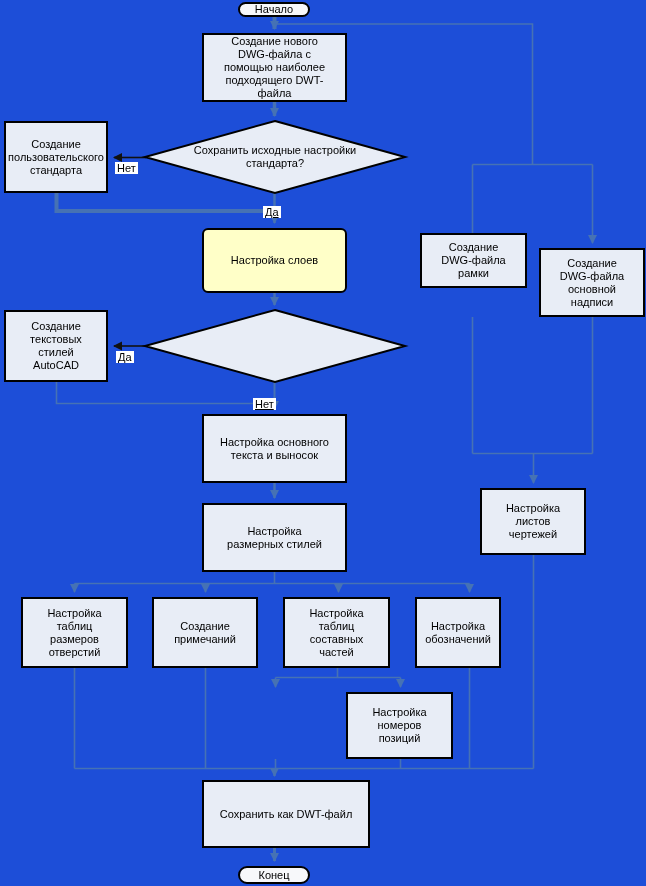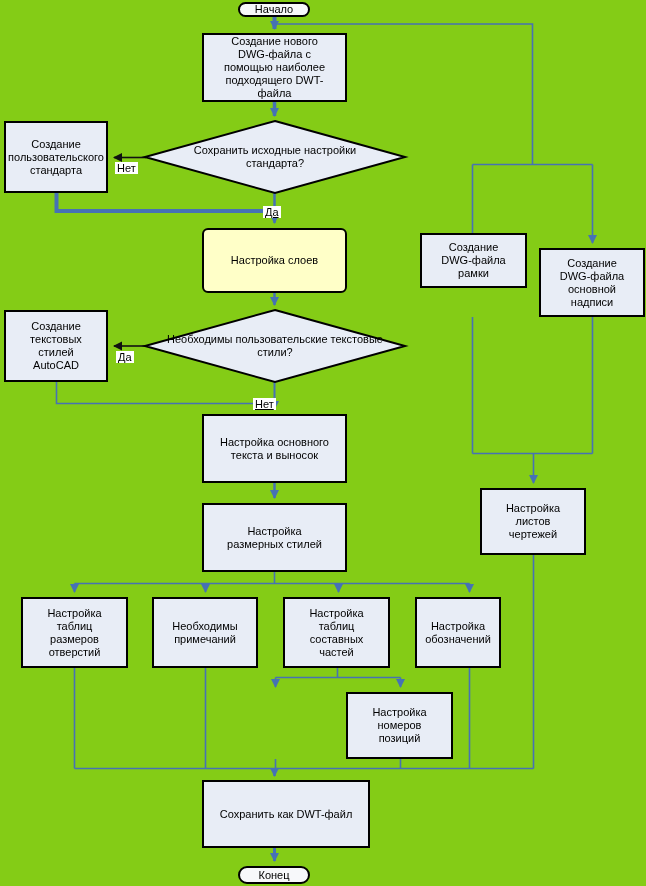--- a/index.html
+++ b/index.html
@@ -1,17 +1,17 @@
 <!DOCTYPE html>
 <html><head>
 <meta charset="utf-8">
 <style>
   html,body{margin:0;padding:0;background:#fff;}
   .canvas{
-    position:relative;width:646px;height:886px;background:#84cc16;overflow:hidden;
+    position:relative;width:646px;height:886px;background:#1d4ed8;overflow:hidden;
     font-family:"Liberation Sans", sans-serif;color:#000;
   }
   .layer{position:absolute;left:0;top:0;}
   .node{
     position:absolute;box-sizing:border-box;background:#e8edf6;border:2px solid #000;
     display:flex;align-items:center;justify-content:center;text-align:center;
     font-size:11px;line-height:13px;padding:2px 16px;overflow-wrap:break-word;
   }
   .node.highlight{background:#ffffc8;border-radius:6px;}
   .terminator{
@@ -91,33 +91,32 @@
   <div class="terminator" style="left:238px;top:866px;width:72px;height:18px">Конец</div>
 
   <div class="node" style="left:202px;top:33px;width:145px;height:69px">Создание нового DWG-файла с помощью наиболее подходящего DWT-файла</div>
   <div class="node" style="left:4px;top:121px;width:104px;height:72px">Создание пользовательского стандарта</div>
   <div class="node highlight" style="left:202px;top:228px;width:145px;height:65px">Настройка слоев</div>
   <div class="node" style="left:4px;top:310px;width:104px;height:72px">Создание текстовых стилей AutoCAD</div>
   <div class="node" style="left:202px;top:414px;width:145px;height:69px">Настройка основного текста и выносок</div>
   <div class="node" style="left:202px;top:503px;width:145px;height:69px">Настройка размерных стилей</div>
 
   <div class="node" style="left:21px;top:597px;width:107px;height:71px">Настройка таблиц размеров отверстий</div>
-  <div class="node" style="left:152px;top:597px;width:106px;height:71px">Необходимы примечаний</div>
+  <div class="node" style="left:152px;top:597px;width:106px;height:71px">Создание примечаний</div>
   <div class="node" style="left:283px;top:597px;width:107px;height:71px">Настройка таблиц составных частей</div>
   <div class="node" style="left:415px;top:597px;width:86px;height:71px">Настройка обозначений</div>
 
   <div class="node" style="left:346px;top:692px;width:107px;height:67px">Настройка номеров позиций</div>
 
   <div class="node" style="left:420px;top:233px;width:107px;height:55px">Создание DWG-файла рамки</div>
   <div class="node" style="left:539px;top:248px;width:106px;height:69px">Создание DWG-файла основной надписи</div>
   <div class="node" style="left:480px;top:488px;width:106px;height:67px">Настройка листов чертежей</div>
 
   <div class="node" style="left:202px;top:780px;width:168px;height:68px;padding:12px 14px">Сохранить как DWT-файл</div>
 
   <div class="dtext" style="left:165px;top:124px;width:220px;height:66px">Сохранить исходные настройки стандарта?</div>
-  <div class="dtext" style="left:165px;top:313px;width:220px;height:66px">Необходимы пользовательские текстовые стили?</div>
 
   <div class="edge-label" style="left:115px;top:150px">Нет</div>
   <div class="edge-label u" style="left:263px;top:194px">Да</div>
   <div class="edge-label" style="left:116px;top:339px">Да</div>
   <div class="edge-label u" style="left:253px;top:386px">Нет</div>
 
 </div>
 
 </body></html>

